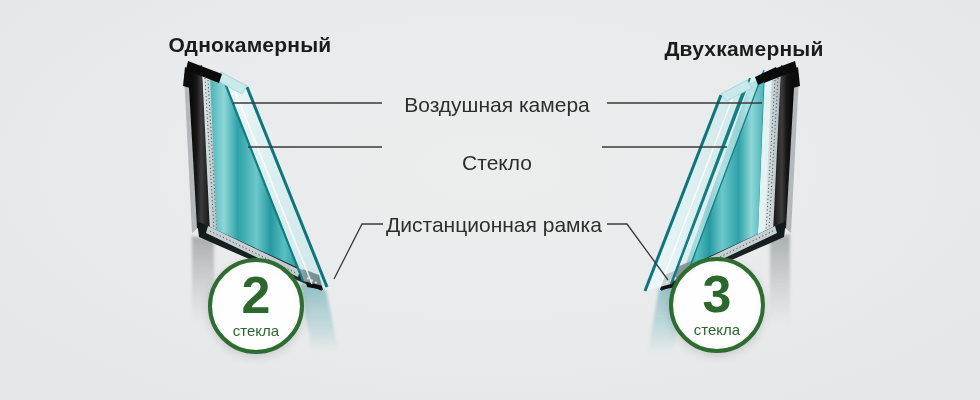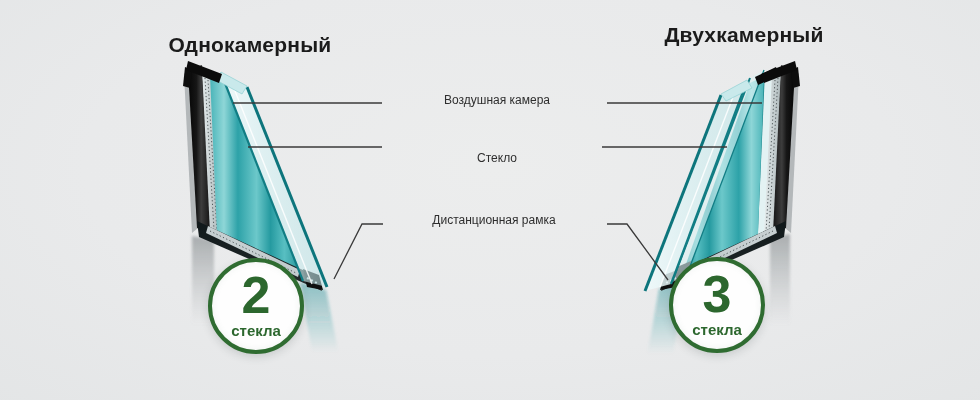--- a/index.html
+++ b/index.html
@@ -7,35 +7,35 @@
     width:980px;height:400px;position:relative;overflow:hidden;
     font-family:"Liberation Sans",sans-serif;
     background:radial-gradient(ellipse 75% 85% at 50% 42%, #eceded 0%, #e9eaeb 55%, #e3e5e6 100%);
   }
   .abs{position:absolute;}
   .title{
     font-size:21px;font-weight:bold;color:#1b1b1b;
     width:200px;text-align:center;letter-spacing:.2px;
   }
   .callout{
-    font-size:12px;color:#2e2e2e;text-align:center;white-space:nowrap;
+    font-size:21px;color:#2e2e2e;text-align:center;white-space:nowrap;
   }
   .badge{
     width:96px;height:96px;border-radius:50%;
     background:#fefefe;border:4px solid #2f6c31;
     box-sizing:border-box;
     display:flex;flex-direction:column;align-items:center;justify-content:flex-start;
     box-shadow:0 3px 8px rgba(60,70,70,.18), inset 0 0 6px rgba(120,150,130,.12);
     z-index:5;
   }
   .badge .num{
     font-size:52px;font-weight:bold;color:#2c672e;line-height:1;margin-top:7px;
   }
   .badge .cap{
-    font-size:15px;font-weight:bold;color:#2c672e;line-height:1;margin-top:2px;
+    font-size:15px;font-weight:normal;color:#2c672e;line-height:1;margin-top:2px;
   }
   svg{position:absolute;left:0;top:0;}
 </style>
 </head>
 <body>
 
 <svg width="980" height="400" viewBox="0 0 980 400">
   <defs>
     <linearGradient id="gBlack" x1="0" y1="0" x2="1" y2="0">
       <stop offset="0" stop-color="#060606"></stop>
@@ -153,21 +153,21 @@
     <line x1="233" y1="103" x2="382" y2="103"></line>
     <line x1="607" y1="103" x2="762" y2="103"></line>
     <line x1="248" y1="147" x2="382" y2="147"></line>
     <line x1="602" y1="147" x2="727" y2="147"></line>
     <polyline points="383,224 362,224 334,279"></polyline>
     <polyline points="607,224 627,224 668,280"></polyline>
   </g>
 </svg>
 
 <div class="abs title" style="left:150px;top:33px;">Однокамерный</div>
-<div class="abs title" style="left:644px;top:23px;">Двухкамерный</div>
+<div class="abs title" style="left:644px;top:37px;">Двухкамерный</div>
 
 <div class="abs callout" style="left:397px;top:93px;width:200px;">Воздушная камера</div>
 <div class="abs callout" style="left:397px;top:151px;width:200px;">Стекло</div>
 <div class="abs callout" style="left:369px;top:213px;width:250px;">Дистанционная рамка</div>
 
 <div class="abs badge" style="left:208px;top:258px;">
   <div class="num">2</div>
   <div class="cap">стекла</div>
 </div>
 <div class="abs badge" style="left:669px;top:257px;">

